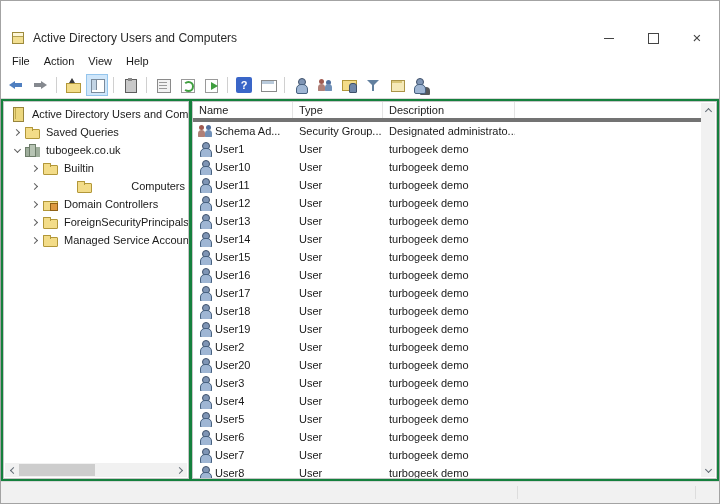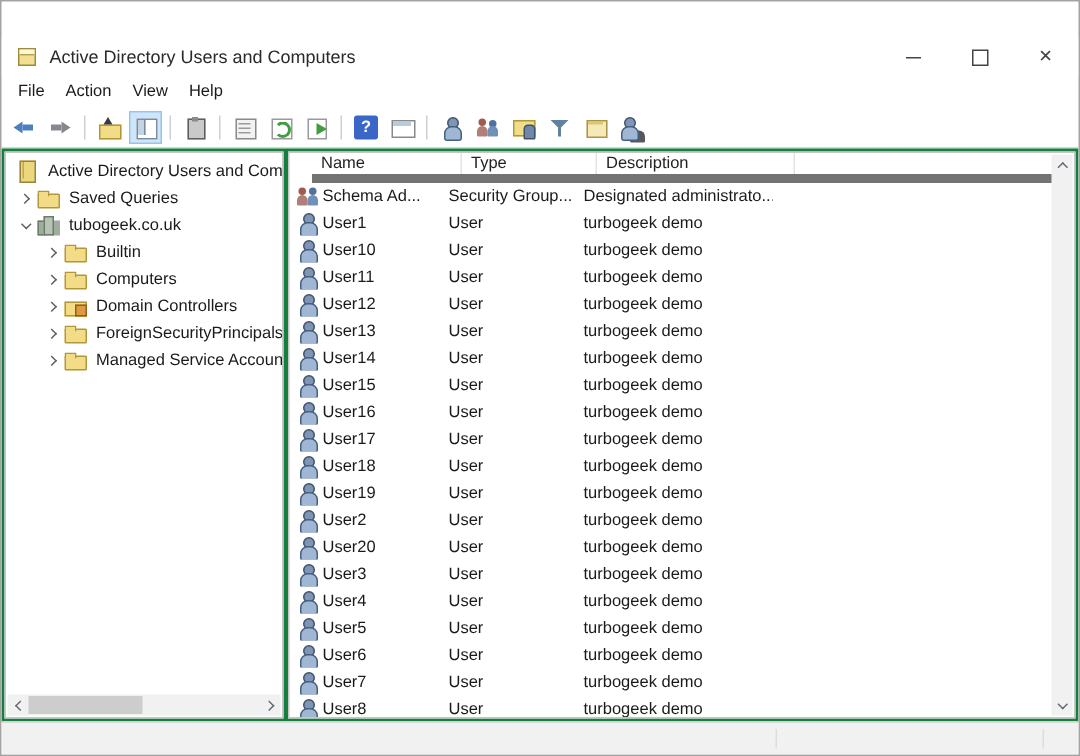--- a/index.html
+++ b/index.html
@@ -90,21 +90,21 @@
   .hscroll { position:absolute; left:1px; right:1px; bottom:1px; height:14px; background:#f1f1f1; display:flex; align-items:center; }
   .hs-btn { width:14px; height:14px; display:flex; align-items:center; justify-content:center; flex:0 0 auto; }
   .hs-track { flex:1; position:relative; height:100%; }
   .hs-thumb { position:absolute; left:0; top:1px; bottom:1px; width:76px; background:#cdcdcd; }
   .sa { width:5px; height:5px; border-right:1px solid #616a74; border-bottom:1px solid #616a74; }
   .sa.left { transform:rotate(135deg); margin-left:2px; }
   .sa.rightp { transform:rotate(-45deg); margin-right:2px; }
   .sa.up { transform:rotate(-135deg); margin-top:2px; }
   .sa.downp { transform:rotate(45deg); margin-bottom:2px; }
   
-  .list-header { display:grid; grid-template-columns:100px 90px 132px 1fr; height:20px; align-items:center; border-bottom:6px solid #737373; margin-right:14px;margin-left:15px; }
+  .list-header { display:grid; grid-template-columns:100px 90px 132px 1fr; height:20px; align-items:center; border-bottom:4px solid #737373; margin-right:14px; }
   .hcell { height:100%; display:flex; align-items:center; padding-left:6px; border-right:1px solid #e4e4e4; color:#222; }
   .hcell.filler { border-right:none; }
   .list-rows { overflow:hidden; }
   .lrow { display:grid; grid-template-columns:100px 90px 132px 1fr; height:18px; align-items:center; }
   .cell { padding-left:6px; white-space:nowrap; overflow:hidden; }
   .cell.name { padding-left:4px; display:flex; align-items:center; }
   .lico { position:relative; width:16px; height:16px; flex:0 0 auto; margin-right:2px; }
   .li-user::before { content:""; position:absolute; left:5px; top:1px; width:6px; height:6px; border-radius:50%; background:#7f95b5; border:1px solid #3f516b; }
   .li-user::after { content:""; position:absolute; left:3px; top:7px; width:10px; height:8px; background:#9fb6d4; border:1px solid #46607f; border-radius:5px 5px 2px 2px; }
   .li-group::before { content:""; position:absolute; left:2px; top:2px; width:5px; height:5px; border-radius:50%; background:#a05a50; box-shadow:7px 0 0 #50709f; }
@@ -217,21 +217,21 @@
             <span class="tico ic-domain"></span>
             <span class="tlabel">tubogeek.co.uk</span>
           </div>
           <div class="trow" style="padding-left: 24px;">
             <span class="expander">
               <span class="chev right"></span>
             </span>
             <span class="tico ic-folder"></span>
             <span class="tlabel">Builtin</span>
           </div>
-          <div class="trow" style="padding-left: 24px;">
+          <div class="trow" style="padding-left: 24px; justify-content: space-between;">
             <span class="expander">
               <span class="chev right"></span>
             </span>
             <span class="tico ic-folder"></span>
             <span class="tlabel">Computers</span>
           </div>
           <div class="trow" style="padding-left: 24px;">
             <span class="expander">
               <span class="chev right"></span>
             </span>

